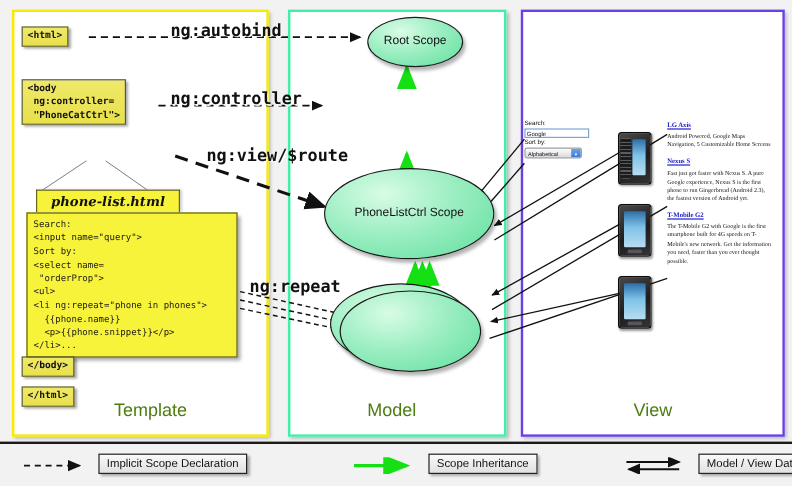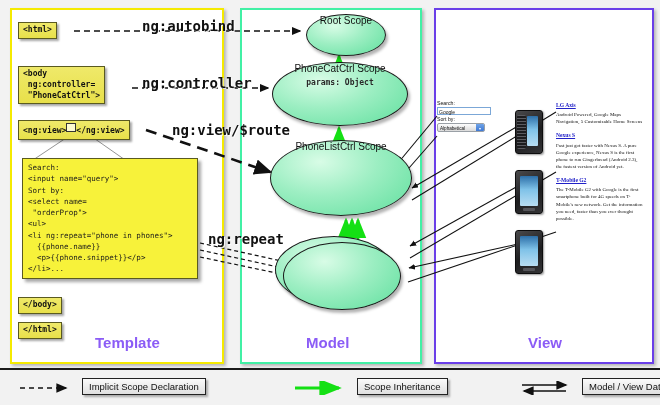--- a/index.html
+++ b/index.html
@@ -9,21 +9,21 @@
     font-family:"Liberation Sans",sans-serif;
     overflow:hidden;
     position:relative;
   }
   #stage{position:absolute;left:0;top:0;width:604px;height:405px;}
   svg.layer{position:absolute;left:0;top:0;width:660px;height:405px;pointer-events:none;}
   .col{position:absolute;background:#ffffff;box-shadow:2px 2px 3px rgba(0,0,0,.25);}
   #col-template{left:10px;top:8px;width:210px;height:352px;border:2px solid #f5ea00;}
   #col-model{left:240px;top:8px;width:178px;height:352px;border:2px solid #41f0a5;}
   #col-view{left:434px;top:8px;width:216px;height:352px;border:2px solid #6a3fe8;}
-  .col-label{position:absolute;font-size:15px;color:#8b5cf6;font-weight:700;}
+  .col-label{position:absolute;font-size:15px;color:#4d7c0f;font-weight:400;}
   #lbl-template{left:95px;top:334px;}
   #lbl-model{left:306px;top:334px;}
   #lbl-view{left:528px;top:334px;}
 
   .tag{
     position:absolute;background:linear-gradient(180deg,#efe96a 0%,#e8e04a 100%);
     border:1px solid #5a5a20;box-shadow:2px 2px 2px rgba(0,0,0,.35);
     font-family:"DejaVu Sans Mono",monospace;font-weight:bold;font-size:8px;color:#111;
     padding:2px 4px;white-space:pre;line-height:1.35;
   }
@@ -48,21 +48,21 @@
     font-family:"DejaVu Sans Mono",monospace;font-size:7.5px;line-height:1.5;
     color:#1a1a1a;padding:3px 5px;white-space:pre;
   }
 
   .scope{
     position:absolute;border-radius:50%;
     border:1.4px solid #1a1a1a;
     background:radial-gradient(ellipse at 35% 28%,#d8fce6 0%,#9ceec2 45%,#5fdf9d 100%);
     box-shadow:2px 3px 3px rgba(0,0,0,.3);
     text-align:center;display:flex;flex-direction:column;
-    align-items:center;
+    align-items:center;justify-content:center;
   }
   .scope .sname{font-size:10px;color:#111;line-height:1.15;}
   .scope .sprops{
     font-family:"DejaVu Sans Mono",monospace;font-size:8px;font-weight:bold;
     color:#2a2a2a;line-height:1.3;margin-top:3px;white-space:pre;
   }
   #scope-root{left:306px;top:14px;width:78px;height:40px;}
   #scope-ctrl{left:272px;top:62px;width:134px;height:62px;}
   #scope-list{left:270px;top:140px;width:140px;height:74px;}
   #scope-rep-b2{left:275px;top:236px;width:116px;height:66px;}
@@ -190,48 +190,43 @@
       <path d="M556,232 L408,282"></path>
     </g>
   </svg>
 
   <div class="tag" id="tag-html">&lt;html&gt;</div>
 
   <div class="tag" id="tag-body">&lt;body
  ng:controller=
  "PhoneCatCtrl"&gt;</div>
 
-  <div class="tag" id="tag-ngview"><span>&lt;ng:view&gt;</span><span class="ngview-box"></span><span>&lt;/ng:view&gt;</span></div>
 
   <div id="callout">
+    <div class="cal-title">phone-list.html</div>
     <div class="cal-body">Search:
 &lt;input name="query"&gt;
 Sort by:
 &lt;select name=
  "orderProp"&gt;
 &lt;ul&gt;
 &lt;li ng:repeat="phone in phones"&gt;
   {{phone.name}}
   &lt;p&gt;{{phone.snippet}}&lt;/p&gt;
 &lt;/li&gt;...</div>
   </div>
 
   <div class="tag" id="tag-bodyclose">&lt;/body&gt;</div>
   <div class="tag" id="tag-htmlclose">&lt;/html&gt;</div>
 
   <div class="scope" id="scope-root">
     <div class="sname">Root
 Scope</div>
   </div>
 
-  <div class="scope" id="scope-ctrl">
-    <div class="sname">PhoneCatCtrl
-Scope</div>
-    <div class="sprops">params: Object</div>
-  </div>
 
   <div class="scope" id="scope-list">
     <div class="sname">PhoneListCtrl
 Scope</div>
   </div>
 
   <div class="scope" id="scope-rep-b2"></div>
   <div class="scope" id="scope-rep-b1"></div>
 
   <div class="arrowlbl" id="al-autobind">ng:autobind</div>

